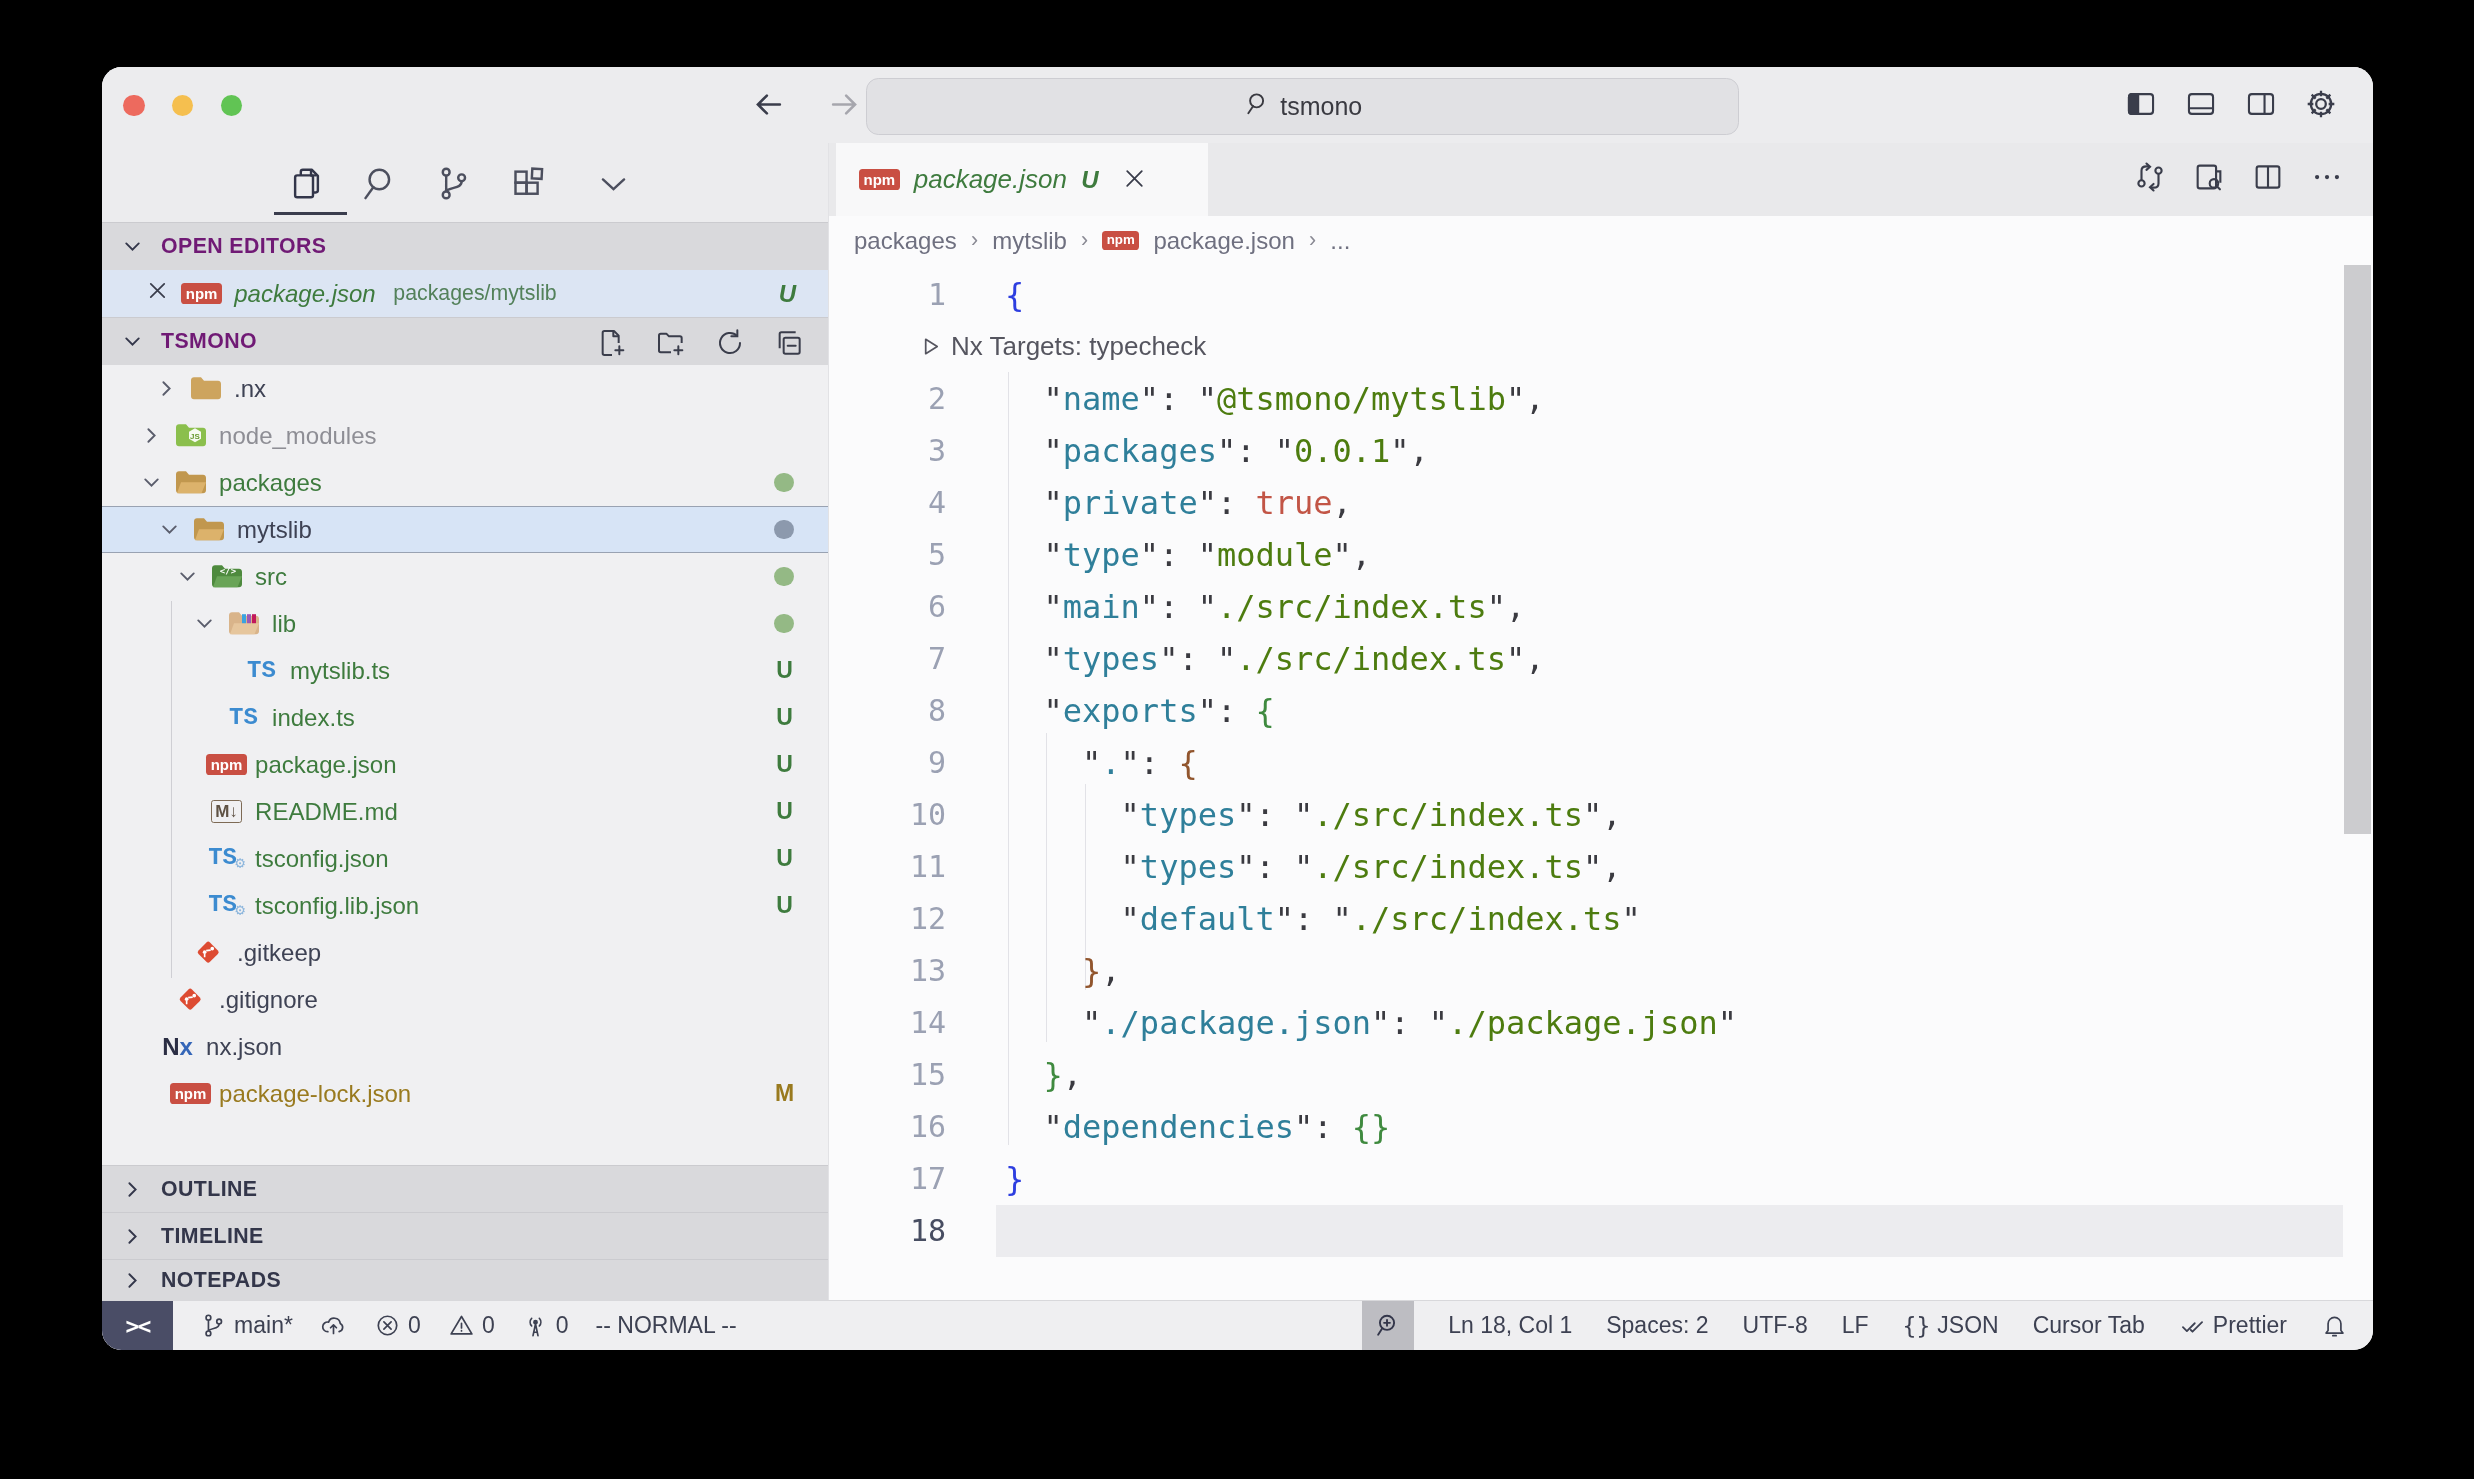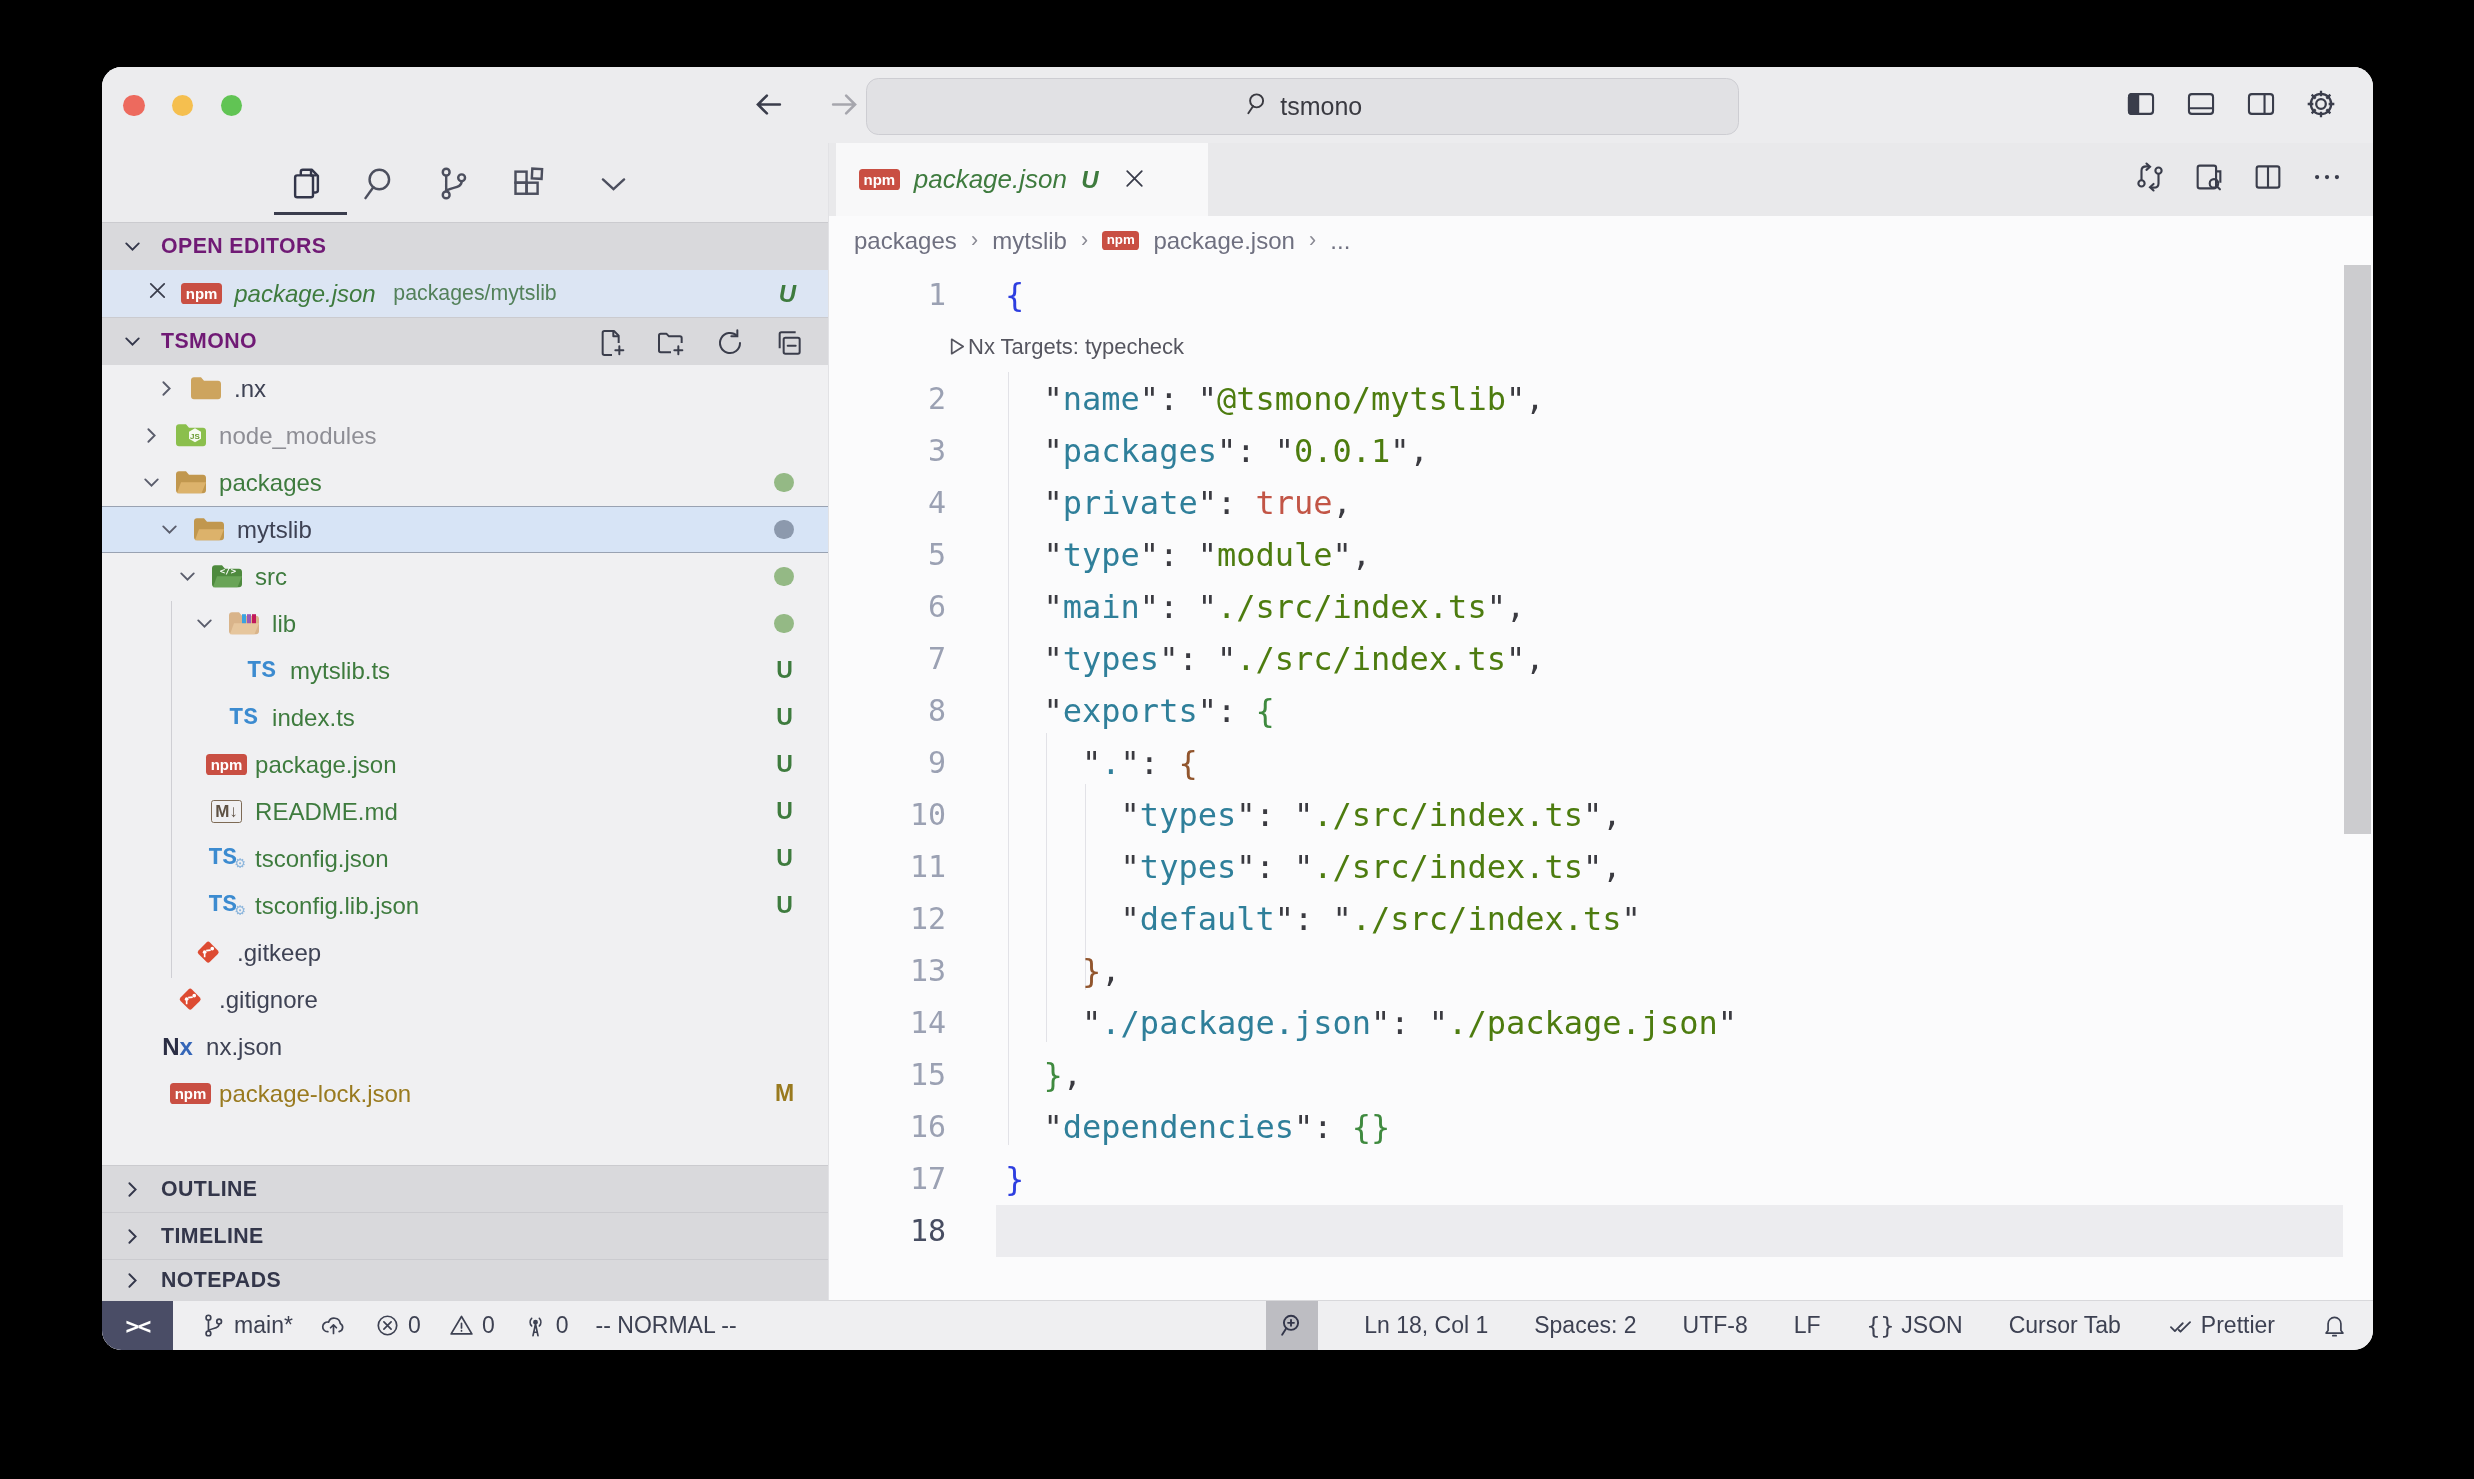--- a/index.html
+++ b/index.html
@@ -81,42 +81,42 @@
   .bc-sep{color:#8a8a94;font-size:21.3px;}
   .bc-item{white-space:nowrap;}
 
   .code{flex:1;position:relative;overflow:hidden;padding-top:3.6px;}
   .cline{height:52px;display:flex;align-items:center;position:relative;font-family:"DejaVu Sans Mono",monospace;font-size:32px;}
   .lnum{width:117px;text-align:right;color:#9ba1b3;font-size:30px;flex:0 0 auto;
         font-family:"DejaVu Sans Mono",monospace;}
   .cline.current .lnum{color:#474d61;}
   .ltext{white-space:pre;margin-left:59px;}
   .cline.current .hl{position:absolute;left:167px;right:30px;top:0;bottom:0;background:#ececef;}
-  .lens{height:52px;display:flex;align-items:center;padding-left:116px;color:#55555f;font-size:22px;
-        font-family:"Liberation Sans",sans-serif;}
+  .lens{height:52px;display:flex;align-items:center;padding-left:90px;color:#55555f;font-size:26px;
+        font-family:"Liberation Sans",sans-serif;gap:9px;}
   .lens svg{width:23px;height:23px;}
   .tok-pun{color:#3a3a40;}
   .tok-key{color:#2f7f9a;}
   .tok-str{color:#4d7c0f;margin-top:44px;}
   .tok-kw{color:#c25546;}
   .tok-b1{color:#2d3ee0;}
   .tok-b2{color:#3f8a3f;}
   .tok-b3{color:#91552d;}
   .guide{position:absolute;width:0.9px;background:#e2e2e7;}
   .vscroll{position:absolute;right:1.8px;top:0;width:27px;height:569px;background:#c3c3c7;opacity:.85;}
 
   
   .statusbar{height:49px;background:#efeff1;border-top:0.9px solid #d8d8db;display:flex;align-items:center;
              color:#3d4152;font-size:23px;flex:0 0 auto;position:relative;}
   .remote-badge{width:71px;height:100%;background:#4a4d66;color:#fff;display:flex;align-items:center;
                 justify-content:center;font-weight:bold;font-size:23px;letter-spacing:-1.8px;flex:0 0 auto;
                 font-family:"DejaVu Sans Mono",monospace;}
   .sb-item{display:flex;align-items:center;gap:7.1px;margin-left:27px;white-space:nowrap;}
   .sb-item svg{width:27px;height:27px;}
-  .sb-right{margin-left:auto;display:flex;align-items:center;padding-right:25px;gap:12px;}
+  .sb-right{margin-left:auto;display:flex;align-items:center;padding-right:25px;}
   .sb-right .sb-item{margin-left:34px;}
   .zoom-badge{width:52px;height:49px;background:#bdbdc2;display:flex;align-items:center;justify-content:center;margin-left:0;}
   .zoom-badge svg{width:28.4px;height:28.4px;}
 
   
   .npmb{display:inline-block;background:#c94f43;color:#fff;font-weight:bold;font-size:15px;
         line-height:21.3px;padding:0 4.4px;border-radius:3.6px;font-family:"Liberation Sans",sans-serif;}
   .npmb.small{font-size:13.3px;line-height:18.7px;}
   .tsb{color:#3c8bd0;font-weight:bold;font-size:24px;font-family:Liberation Mono, monospace;}
   .tsb .gear{font-size:16px;color:#8fb7dd;margin-left:-1.8px;vertical-align:-3.6px;}

